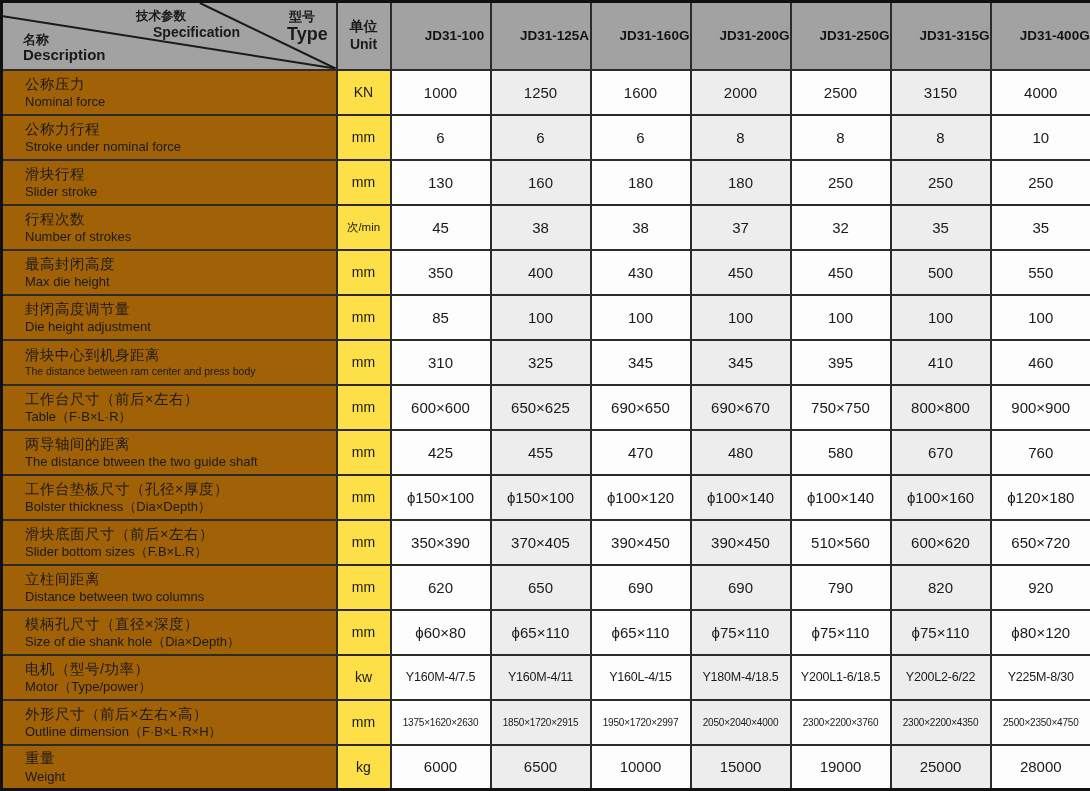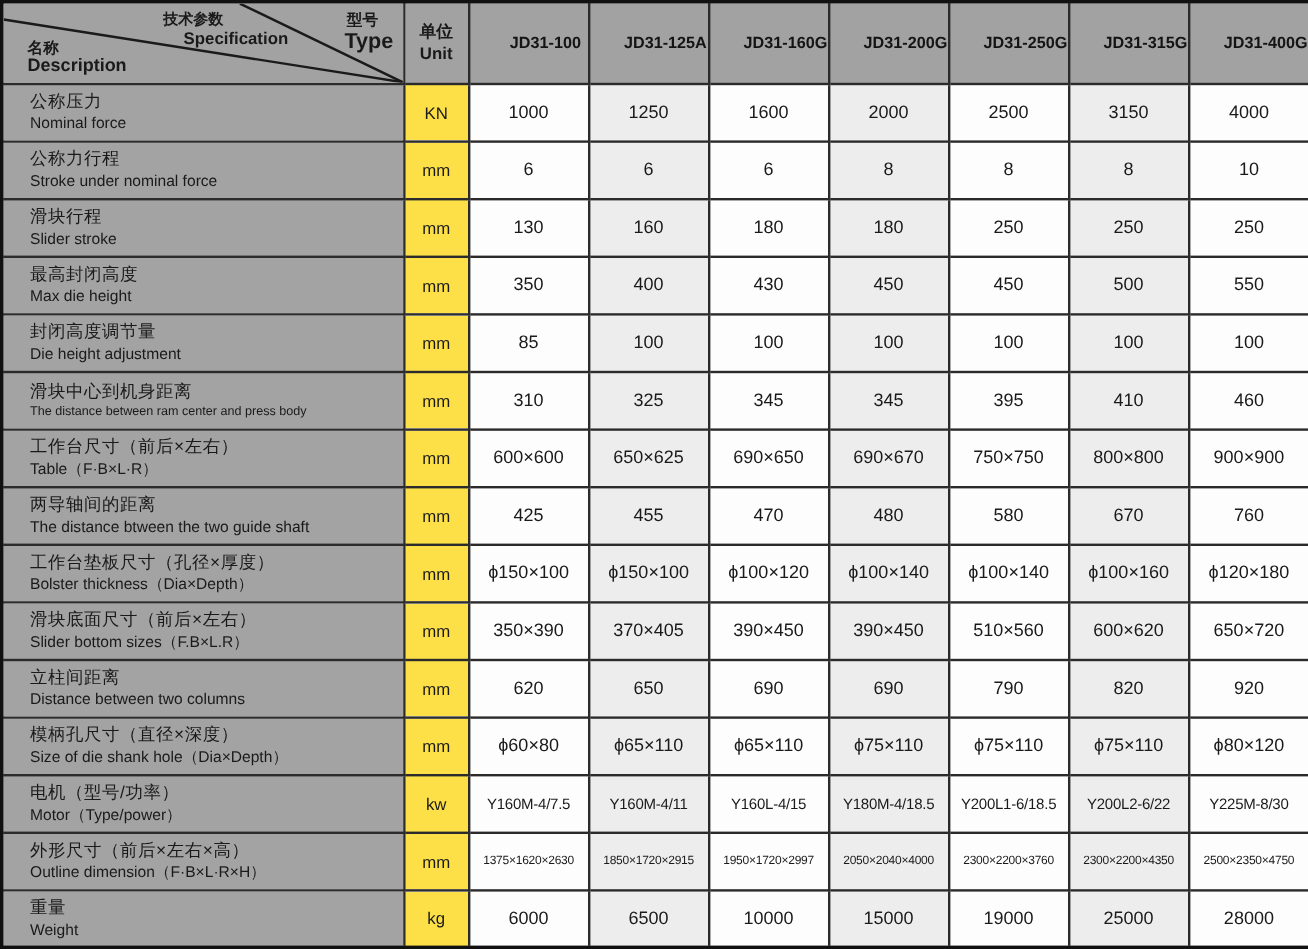--- a/index.html
+++ b/index.html
@@ -26,21 +26,21 @@
   th.diag span { position:absolute; font-weight:bold; white-space:nowrap; }
   .d-spec-zh { top:5px;  left:133px; font-size:12.5px; }
   .d-spec-en { top:21px; left:150px; font-size:14px; }
   .d-type-zh { top:5px;  left:286px; font-size:13px; }
   .d-type-en { top:21px; left:284px; font-size:18px; }
   .d-name-zh { top:28px; left:20px;  font-size:13px; }
   .d-name-en { top:43px; left:20px;  font-size:15px; }
 
   
   tbody td { height:45px; vertical-align:middle; }
-  td.lbl { background:#a3a3a3; text-align:left; padding:3px 6px 3px 22px; }
+  td.lbl { background:#a16207; text-align:left; padding:3px 6px 3px 22px; }
   td.lbl .zh { font-size:14.5px; letter-spacing:0.5px; line-height:1.25; }
   td.lbl .en { font-size:13px; line-height:1.2; margin-top:1px; }
   td.lbl .en.en-small { font-size:10.5px; letter-spacing:0; }
   td.unit { background:#fde047; text-align:center; font-size:14px; }
   td.unit.unit-small { font-size:11.5px; }
   td.val { background:#fdfdfd; text-align:center; font-size:15px; }
   td.val:nth-child(even) { background:#ededed; }
   td.val.val-mid { font-size:12.5px; letter-spacing:-0.2px; }
   td.val.val-small { font-size:10px; letter-spacing:-0.2px; }
 </style>
@@ -122,20 +122,34 @@
     <td class="unit">mm</td>
     <td class="val">130</td>
     <td class="val">160</td>
     <td class="val">180</td>
     <td class="val">180</td>
     <td class="val">250</td>
     <td class="val">250</td>
     <td class="val">250</td>
   </tr>
 
+  <tr>
+    <td class="lbl">
+      <div class="zh">行程次数</div>
+      <div class="en">Number of strokes</div>
+    </td>
+    <td class="unit unit-small">次/min</td>
+    <td class="val">45</td>
+    <td class="val">38</td>
+    <td class="val">38</td>
+    <td class="val">37</td>
+    <td class="val">32</td>
+    <td class="val">35</td>
+    <td class="val">35</td>
+  </tr>
 
   <tr>
     <td class="lbl">
       <div class="zh">最高封闭高度</div>
       <div class="en">Max die height</div>
     </td>
     <td class="unit">mm</td>
     <td class="val">350</td>
     <td class="val">400</td>
     <td class="val">430</td>

